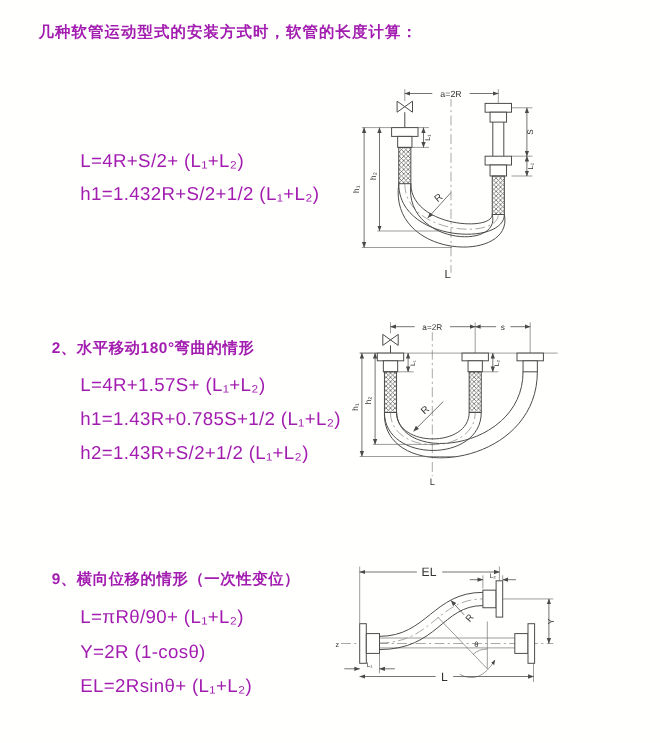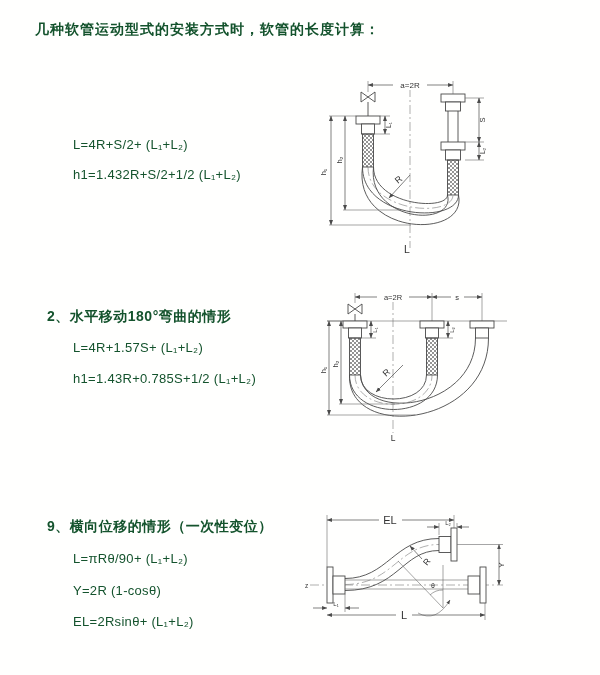--- a/index.html
+++ b/index.html
@@ -1,21 +1,21 @@
 <!DOCTYPE html>
 <html><head>
 <meta charset="utf-8">
 <style>
   html,body{margin:0;padding:0;background:#ffffff;}
   .page{position:relative;width:600px;height:675px;background:#fffffe;overflow:hidden;
-        font-family:"Liberation Sans","DejaVu Sans",sans-serif;color:#14532d;}
+        font-family:"Liberation Sans","DejaVu Sans",sans-serif;color:#a21caf;}
   .t{position:absolute;white-space:nowrap;}
   .title{font-size:14px;font-weight:700;letter-spacing:1px;}
   .heading{font-size:14px;font-weight:700;letter-spacing:0.5px;}
-  .formula{font-size:13px;font-weight:400;letter-spacing:0.3px;}
+  .formula{font-size:17px;font-weight:400;letter-spacing:0.3px;}
   svg{position:absolute;overflow:visible;}
   .ln{stroke:#4a4a4a;stroke-width:0.9;fill:none;}
   .thin{stroke:#6a6a6a;stroke-width:0.6;fill:none;}
   .dim{stroke:#4a4a4a;stroke-width:0.7;fill:none;}
   .cl{stroke:#7a7a7a;stroke-width:0.6;fill:none;stroke-dasharray:9 3 2 3;}
   .braid{fill:url(#hatch);stroke:#4a4a4a;stroke-width:0.9;}
   .fit{fill:#fffffe;stroke:#4a4a4a;stroke-width:0.9;}
   .dt{font-family:"Liberation Sans","DejaVu Sans",sans-serif;fill:#333;}
   .bg{fill:#fffffe;}
 </style>
@@ -25,20 +25,21 @@
 <div class="page">
 
   <div class="t title" style="left:35px;top:21px;">几种软管运动型式的安装方式时，软管的长度计算：</div>
 
   <div class="t formula" style="left:73px;top:137px;">L=4R+S/2+ (L₁+L₂)</div>
   <div class="t formula" style="left:73px;top:167px;">h1=1.432R+S/2+1/2 (L₁+L₂)</div>
 
   <div class="t heading" style="left:47px;top:308px;">2、水平移动180°弯曲的情形</div>
   <div class="t formula" style="left:73px;top:340px;">L=4R+1.57S+ (L₁+L₂)</div>
   <div class="t formula" style="left:73px;top:371px;">h1=1.43R+0.785S+1/2 (L₁+L₂)</div>
+  <div class="t formula" style="left:73px;top:402px;">h2=1.43R+S/2+1/2 (L₁+L₂)</div>
 
   <div class="t heading" style="left:47px;top:518px;">9、横向位移的情形（一次性变位）</div>
   <div class="t formula" style="left:73px;top:551px;">L=πRθ/90+ (L₁+L₂)</div>
   <div class="t formula" style="left:73px;top:583px;">Y=2R (1-cosθ)</div>
   <div class="t formula" style="left:73px;top:614px;">EL=2Rsinθ+ (L₁+L₂)</div>
 
   <svg style="left:315px;top:70px;" width="285" height="195" viewBox="0 0 285 195">
     <defs>
       <pattern id="hatch" width="4" height="4" patternUnits="userSpaceOnUse">
         <path d="M0 0 L4 4 M4 0 L0 4" stroke="#666" stroke-width="0.7"></path>

